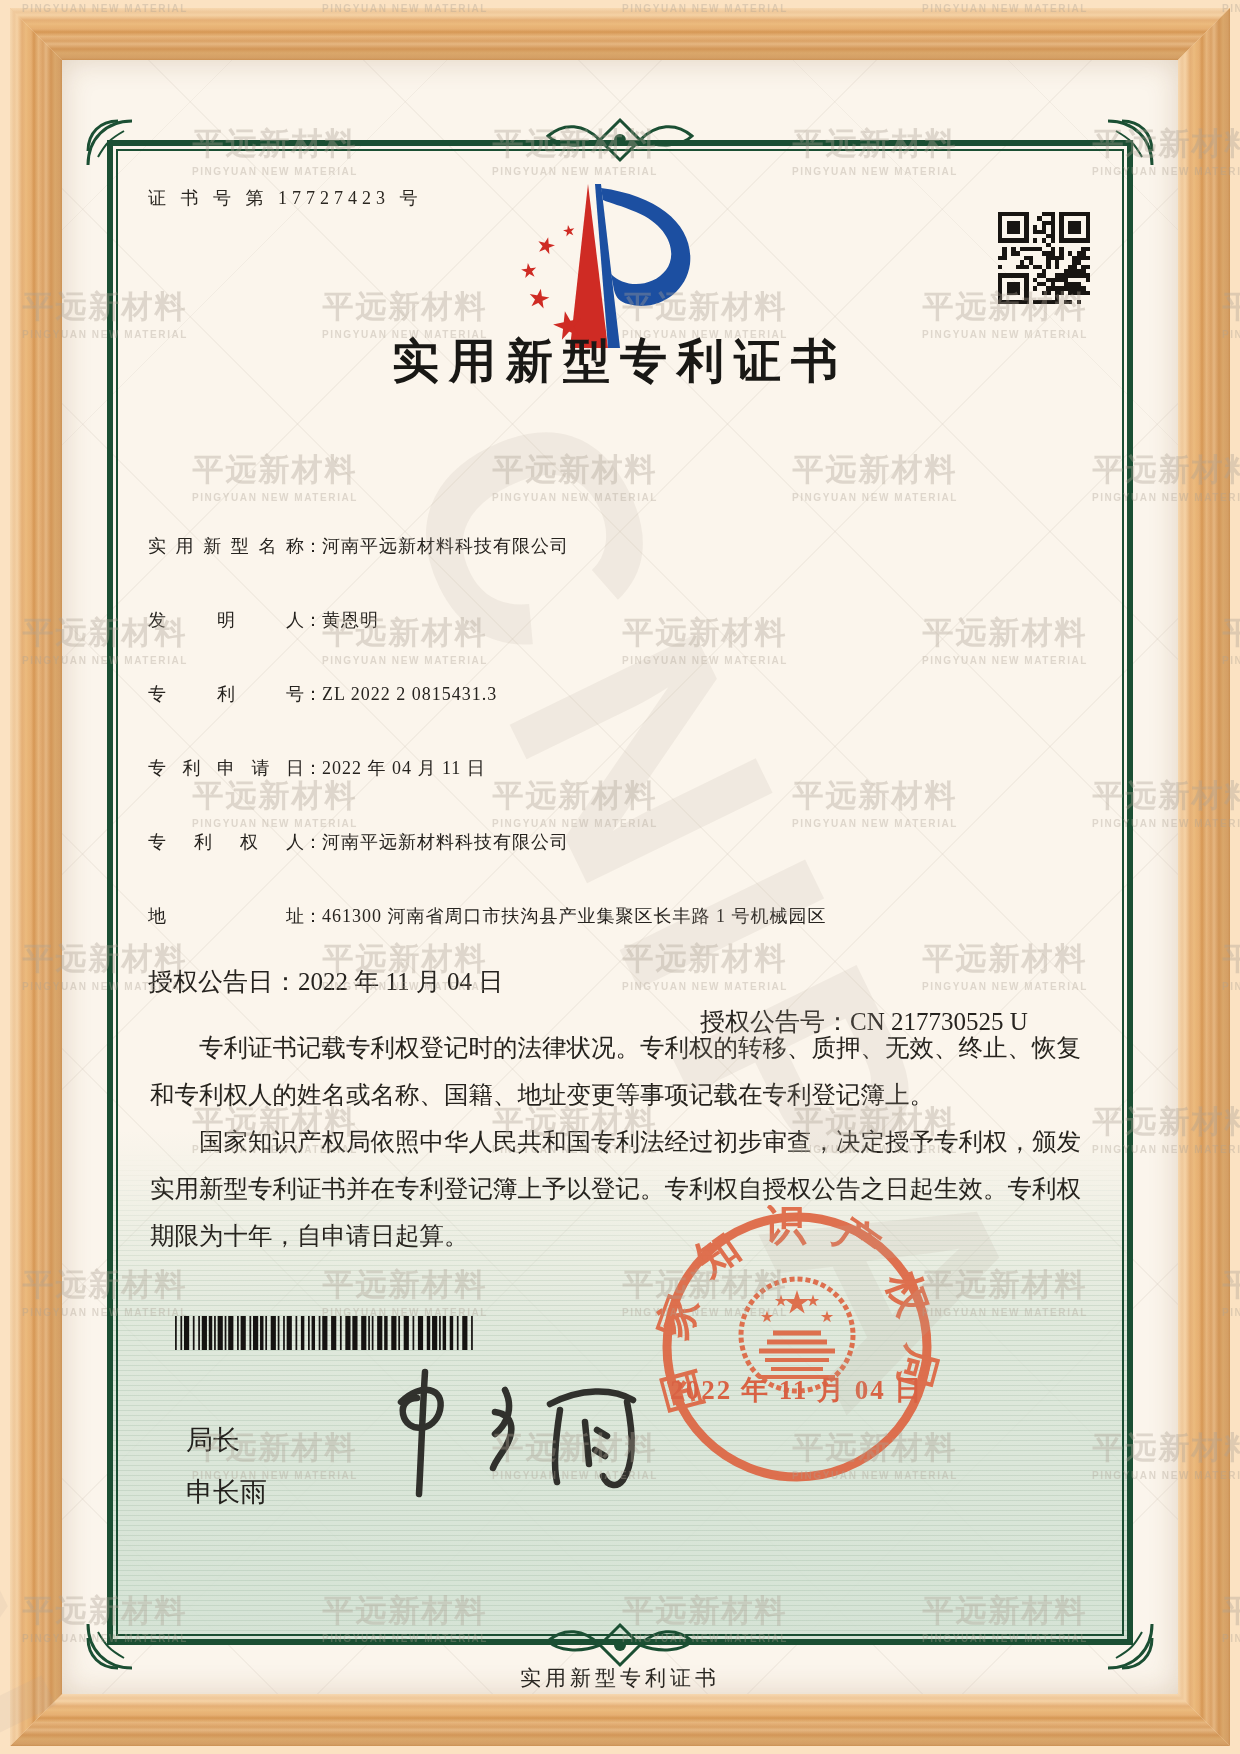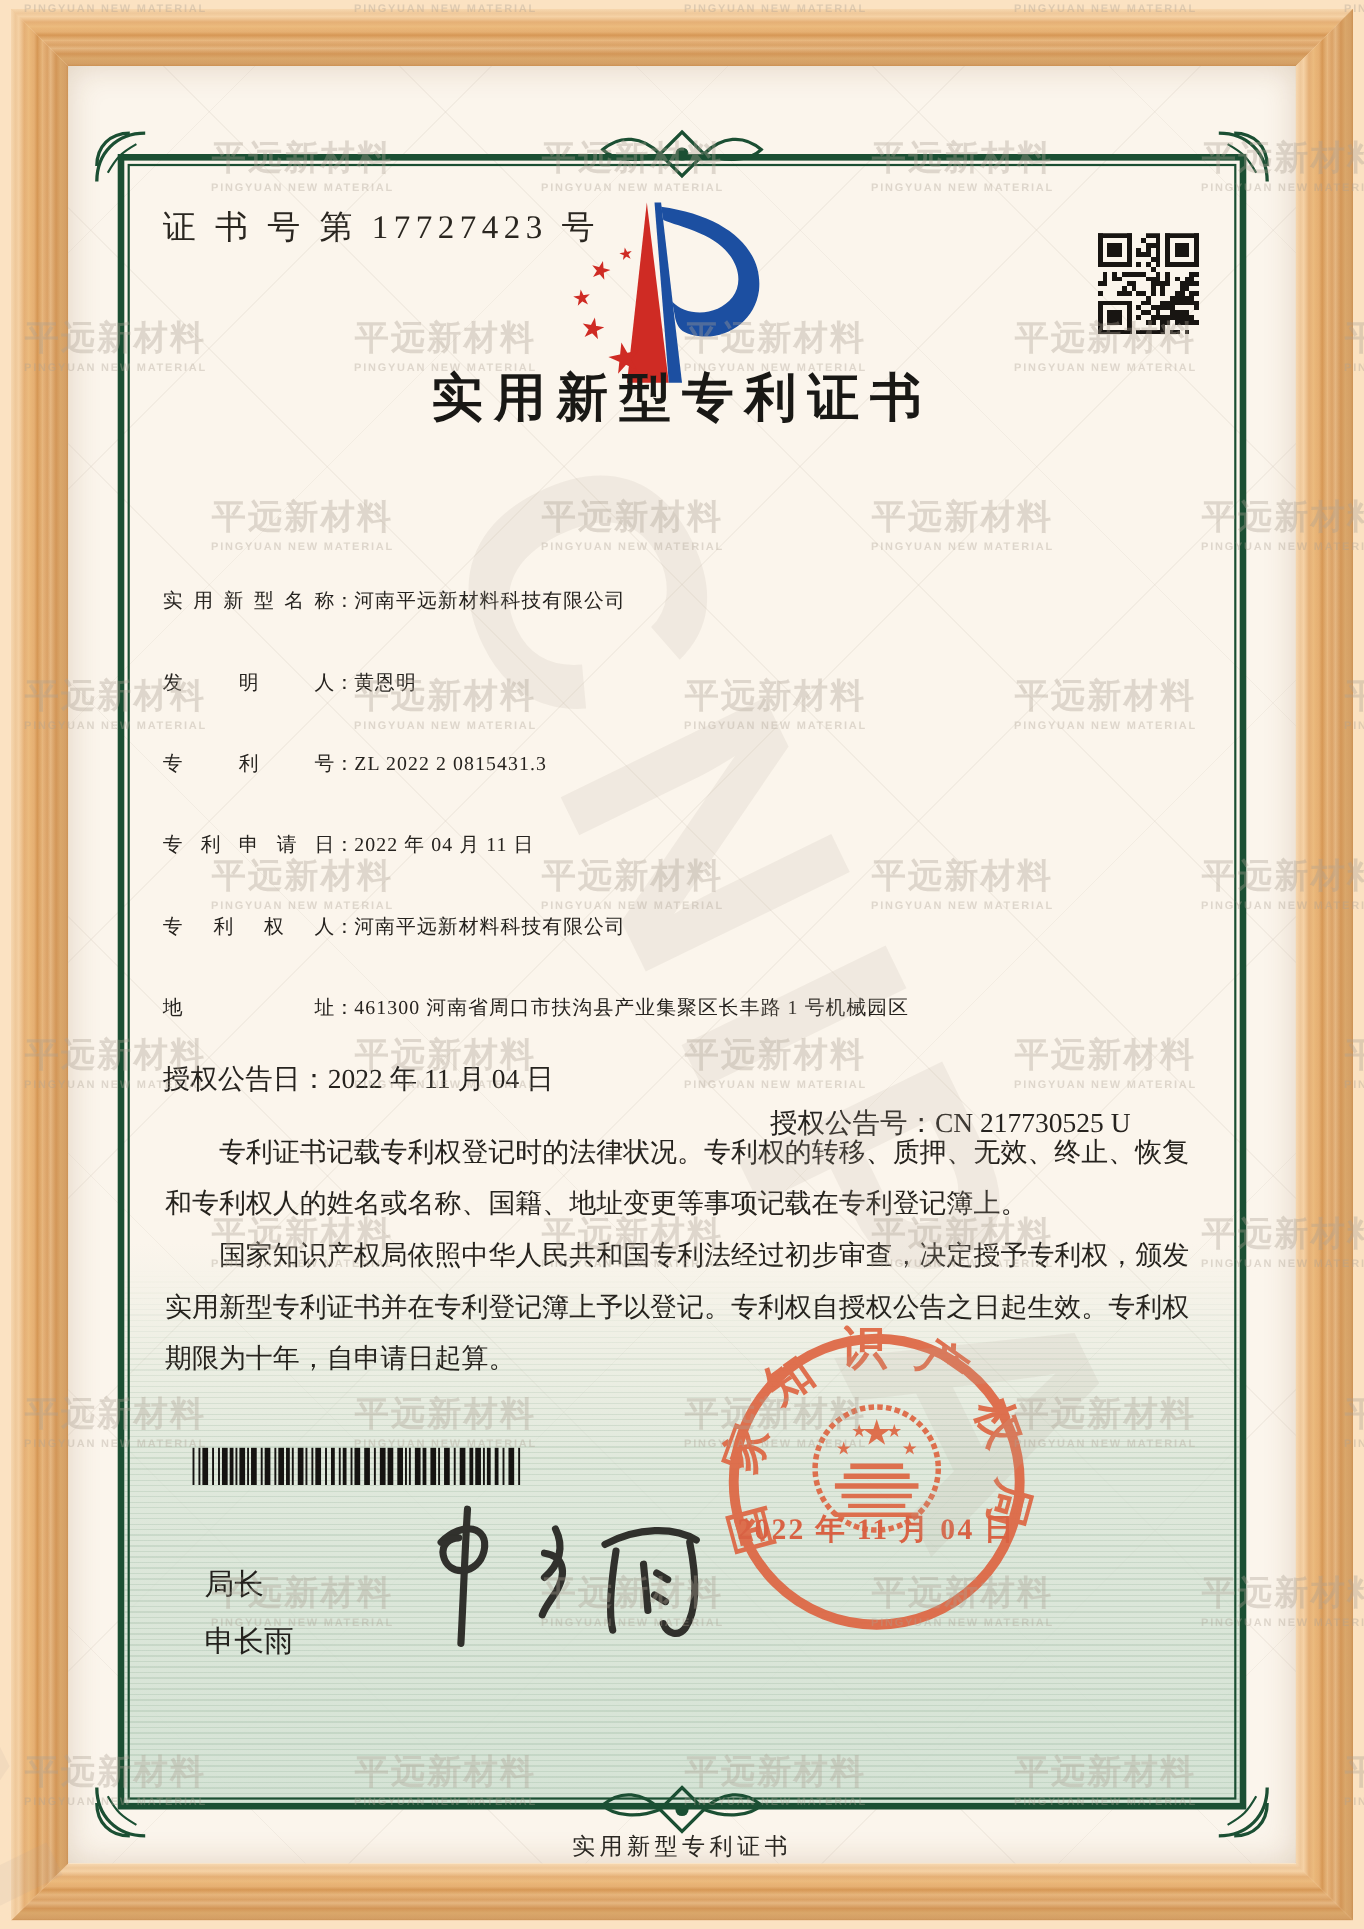--- a/index.html
+++ b/index.html
@@ -36,21 +36,21 @@
        mask-image:linear-gradient(to bottom,transparent,black 30%);}
 
   
   .green-border{position:absolute;left:107px;top:140px;width:1026px;height:1505px;
        border:6px solid #1b4f33;z-index:4;box-sizing:border-box;}
   .green-border-inner{position:absolute;left:3px;top:3px;right:3px;bottom:3px;border:2px solid #1b4f33;}
   .ornament{position:absolute;z-index:5;}
 
   
   .content{position:absolute;inset:0;z-index:10;color:#26231f;}
-  .cert-no{position:absolute;left:148px;top:186px;font-size:30px;letter-spacing:5px;color:#2a2620;}
+  .cert-no{position:absolute;left:148px;top:186px;font-size:18px;letter-spacing:5px;color:#2a2620;}
   .logo{position:absolute;left:468px;top:176px;width:230px;height:182px;}
   .qr{position:absolute;left:998px;top:212px;width:92px;height:92px;}
   .title{position:absolute;left:113px;top:330px;width:1014px;text-align:center;
          font-size:47px;font-weight:700;letter-spacing:10px;color:#191815;}
   .fields{position:absolute;left:148px;top:526px;width:844px;font-size:18px;}
   .f-row{display:flex;line-height:40px;margin-bottom:34px;}
   .f-label{display:inline-block;width:156px;text-align:justify;text-align-last:justify;flex:none;}
   .f-colon{flex:none;}
   .f-value{flex:1;letter-spacing:1px;}
   .grant-row{position:absolute;left:148px;top:962px;width:940px;font-size:25px;line-height:40px;}

